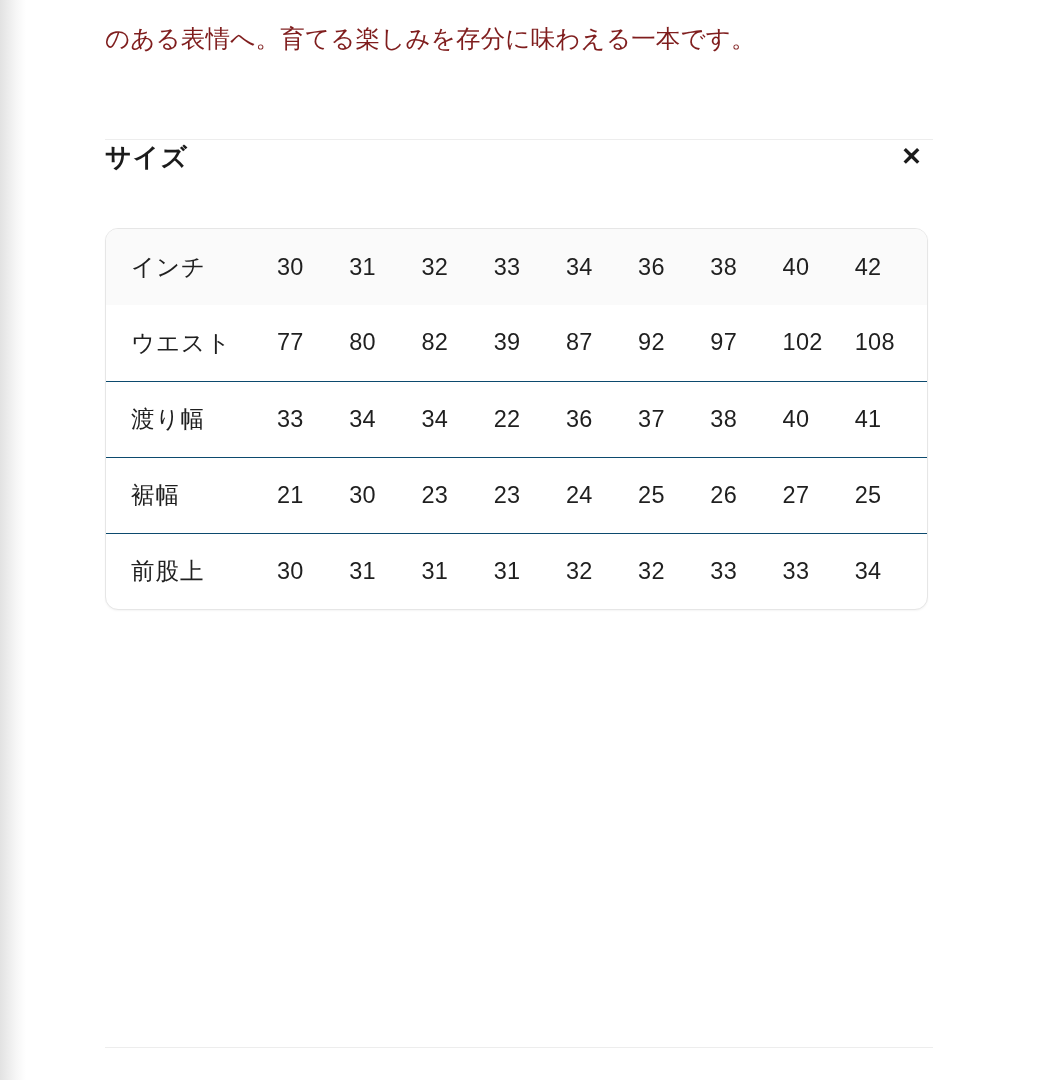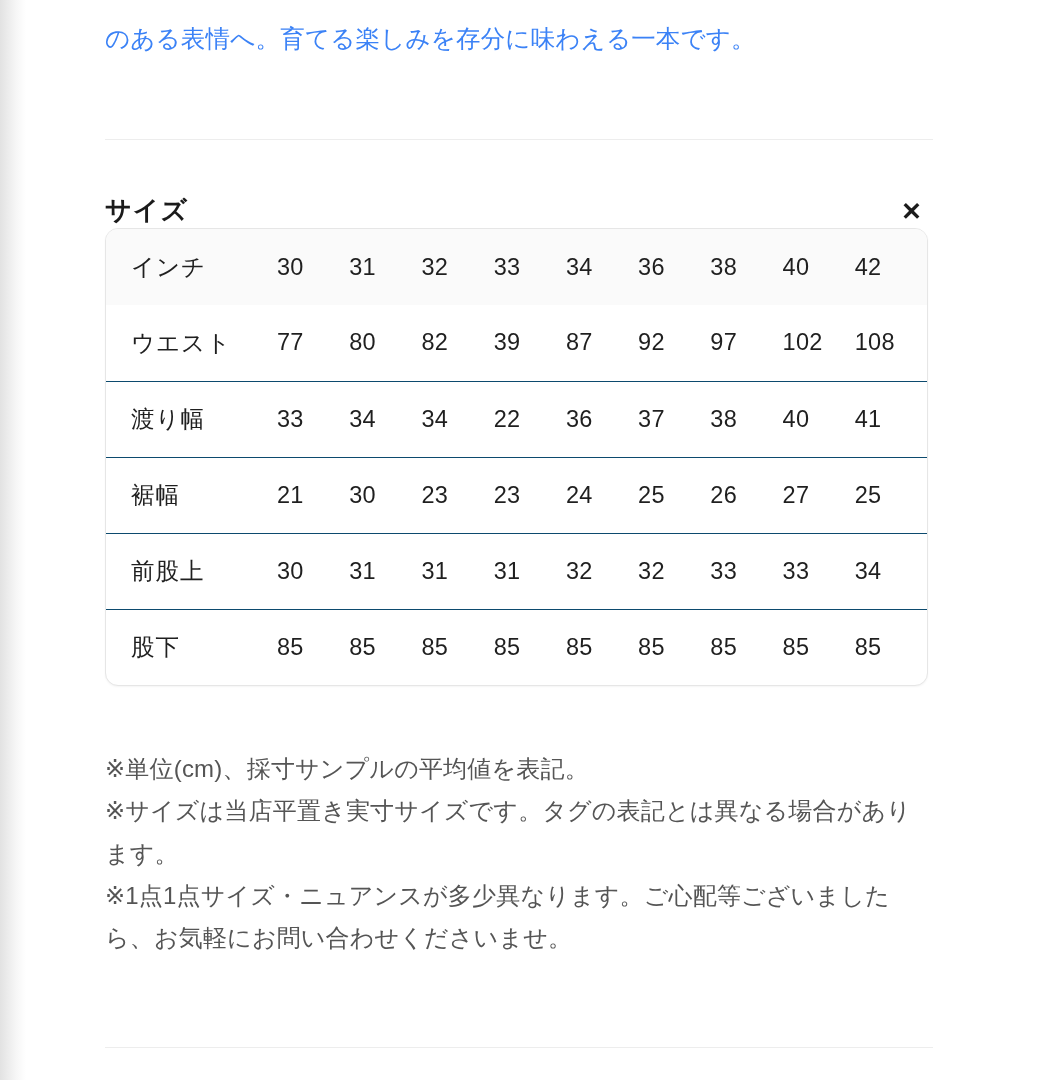--- a/index.html
+++ b/index.html
@@ -40,21 +40,21 @@
     left: 105px;
     top: 0;
     width: 828px;
   }
 
   
   .intro {
     font-size: 24.5px;
     line-height: 1.72;
     letter-spacing: 0.2px;
-    color: #3b82f6;
+    color: #7f1d1d;
     padding-top: 18px;
     margin: 0;
     white-space: nowrap;
   }
 
   
   .divider {
     height: 1px;
     background: #ededed;
     width: 828px;
@@ -65,21 +65,21 @@
     left: 105px;
     top: 1047px;
     width: 828px;
     height: 1px;
     background: #ededed;
   }
 
   
   .section-head {
     display: flex;
-    align-items: flex-end;
+    align-items: flex-start;
     justify-content: space-between;
     height: 88px;
   }
   .section-title {
     font-size: 26px;
     font-weight: bold;
     letter-spacing: 1.2px;
     color: #1b1b1b;
     margin: 0;
   }
@@ -218,39 +218,22 @@
             <td>30</td>
             <td>31</td>
             <td>31</td>
             <td>31</td>
             <td>32</td>
             <td>32</td>
             <td>33</td>
             <td>33</td>
             <td>34</td>
           </tr>
-          <tr>
-            <td class="col-label">股下</td>
-            <td>85</td>
-            <td>85</td>
-            <td>85</td>
-            <td>85</td>
-            <td>85</td>
-            <td>85</td>
-            <td>85</td>
-            <td>85</td>
-            <td>85</td>
-          </tr>
         </tbody>
       </table>
     </div>
 
-    <div class="notes">
-      <p>※単位(cm)、採寸サンプルの平均値を表記。</p>
-      <p>※サイズは当店平置き実寸サイズです。タグの表記とは異なる場合があります。</p>
-      <p>※1点1点サイズ・ニュアンスが多少異なります。ご心配等ございましたら、お気軽にお問い合わせくださいませ。</p>
-    </div>
 
   </div>
 
   <div class="divider-bottom"></div>
 
 </div>
 
 </body></html>

